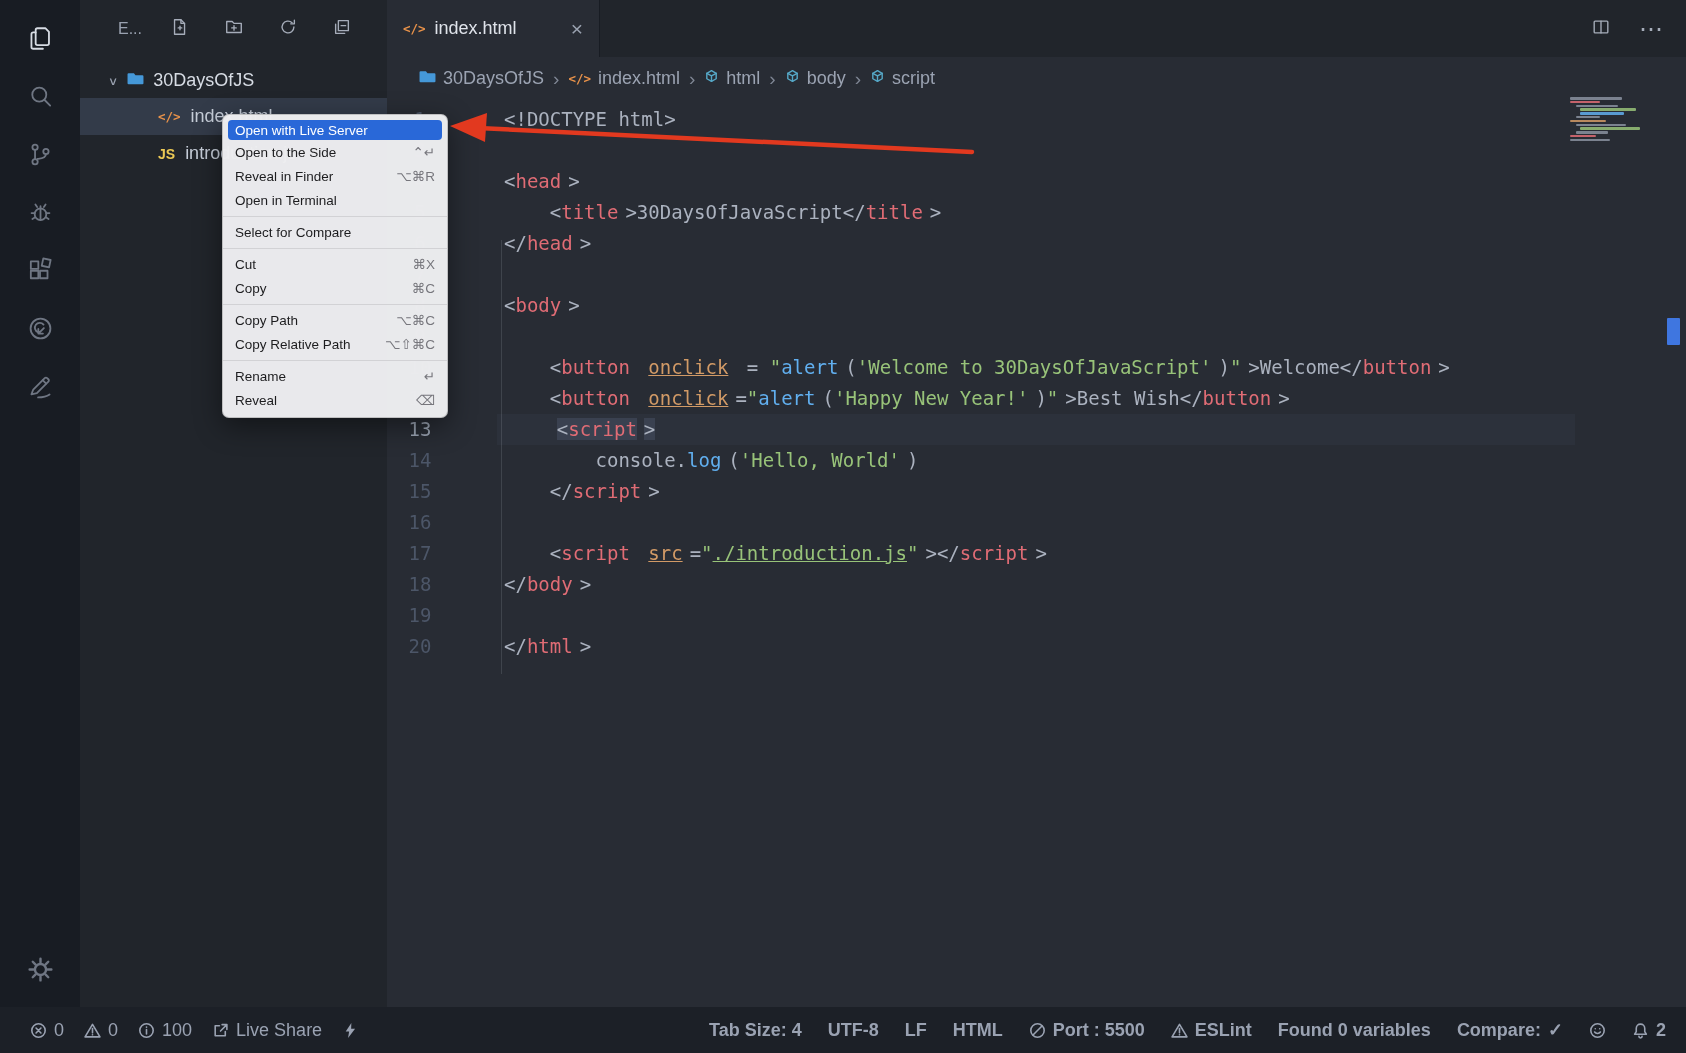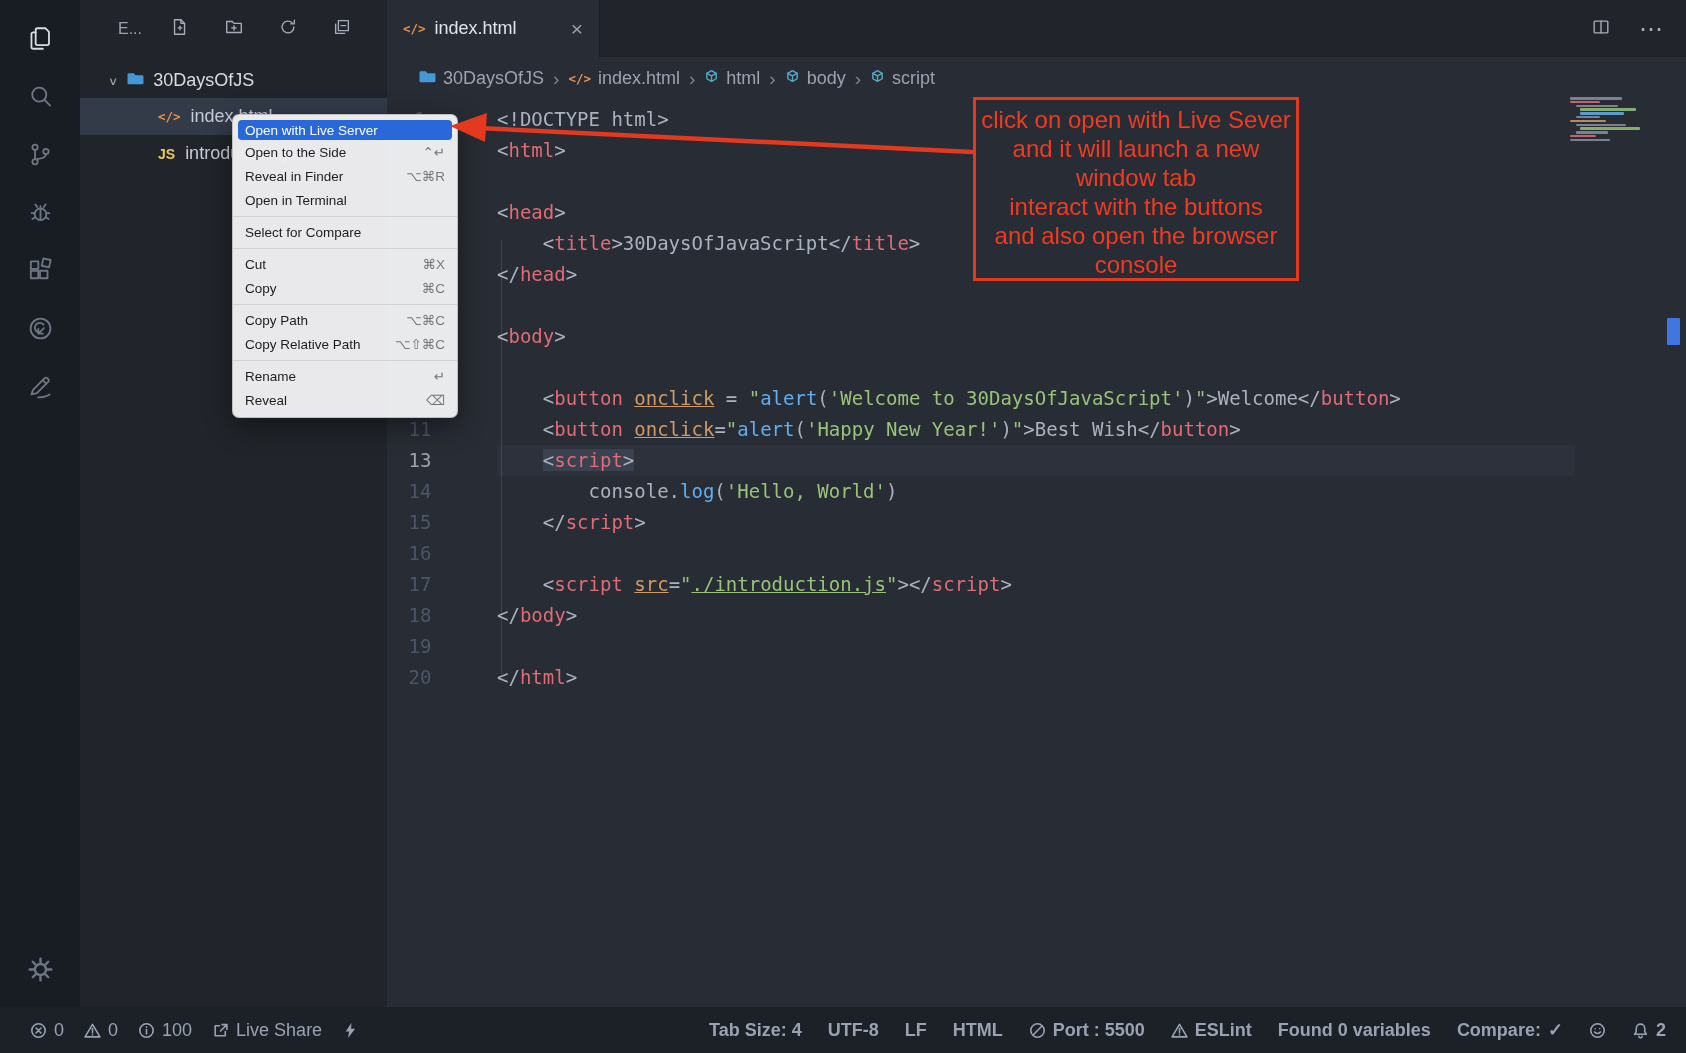--- a/index.html
+++ b/index.html
@@ -42,31 +42,31 @@
   .crumb-sep { color:#7f8694; font-size:19px; }
   .cube svg { width:15px; height:15px; color:#56a8c7; }
   .minifolder svg { width:17px; height:17px; }
 
   .code-wrap { position:relative; padding-top:4px; }
   .code-line { display:flex; height:31px; }
   .code-line.active { background:linear-gradient(90deg, transparent 0 110px, #2c313b 110px 1188px, transparent 1188px); }
   .ln { flex:0 0 66px; text-align:center; color:#4c5668; font:19px/31px "DejaVu Sans Mono", monospace; }
   .code-line.active .ln { color:#9aa3b2; }
   .codepart { padding-left:44px; white-space:pre; font:19px/31px "DejaVu Sans Mono", monospace; color:#abb2bf; }
-  .tok-fg { color:#abb2bf; } .tok-tag { color:#e06c75; } .tok-attr { color:#d19a66;text-decoration:underline; }
+  .tok-fg { color:#abb2bf;margin-left:7px; } .tok-tag { color:#e06c75; } .tok-attr { color:#d19a66;text-decoration:underline; }
   .tok-str { color:#98c379; } .tok-fn { color:#61afef; }
   .tok-lnk { color:#98c379; text-decoration:underline; }
   .tok-hl { background:#3a4150; }
   .indent-guide { position:absolute; left:114px; top:140px; width:1px; height:434px; background:rgba(171,178,191,.18); }
   .minimap { position:absolute; top:40px; right:30px; width:86px; }
   .mm-bar { height:2.5px; margin-bottom:1.3px; border-radius:1px; opacity:.85; }
   .overview-marker { position:absolute; top:261px; right:6px; width:13px; height:27px; background:#3f76e0; border-radius:1px; }
 
   
-  .context-menu { position:absolute; left:232px; top:114px; width:226px; background:rgba(238,238,240,.98); border:1px solid rgba(0,0,0,.18); border-radius:7px; box-shadow:0 8px 28px rgba(0,0,0,.45); padding:5px 0; z-index:40; font-size:13.5px; }
+  .context-menu { position:absolute; left:222px; top:114px; width:226px; background:rgba(238,238,240,.98); border:1px solid rgba(0,0,0,.18); border-radius:7px; box-shadow:0 8px 28px rgba(0,0,0,.45); padding:5px 0; z-index:40; font-size:13.5px; }
   .menu-item { display:flex; justify-content:space-between; align-items:center; height:20px; padding:12px 12px; color:#1d1d1f; }
   .menu-item.selected { background:#2968d8; color:#fff; border-radius:4px; margin:0 5px; padding:0 7px; }
   .mi-key { color:#76767c; margin-left:18px; }
   .menu-item.selected .mi-key { color:#fff; }
   .menu-sep { height:1px; background:#d2d2d5; margin:3.5px 0; }
 
   
   .annotation { position:absolute; left:973px; top:97px; width:326px; height:184px; border:3px solid #e2391f; color:#ef3b22; font-size:24px; line-height:29px; text-align:center; padding-top:5px; white-space:pre-line; z-index:30; }
   .arrow { position:absolute; left:0; top:0; z-index:50; pointer-events:none; }
 
@@ -230,24 +230,20 @@
               <path d="M3 4.6L8 7.4l5-2.8M8 7.4v5.8"></path>
             </svg></span>
         <span>script</span>
       </span>
     </div>
     <div class="code-wrap">
       <div>
           <div class="code-line">
             <span class="ln">1</span>
             <span class="codepart"><span class="tok-fg">&lt;!DOCTYPE html&gt;</span></span>
-          </div>
-          <div class="code-line">
-            <span class="ln">2</span>
-            <span class="codepart"><span class="tok-fg">&lt;</span><span class="tok-tag">html</span><span class="tok-fg">&gt;</span></span>
           </div>
           <div class="code-line">
             <span class="ln">3</span>
             <span class="codepart"></span>
           </div>
           <div class="code-line">
             <span class="ln">4</span>
             <span class="codepart"><span class="tok-fg">&lt;</span><span class="tok-tag">head</span><span class="tok-fg">&gt;</span></span>
           </div>
           <div class="code-line">
@@ -374,26 +370,20 @@
       <div class="menu-item">
         <span class="mi-label">Rename</span>
         <span class="mi-key">↵</span>
       </div>
       <div class="menu-item">
         <span class="mi-label">Reveal</span>
         <span class="mi-key">⌫</span>
       </div>
     </div>
 
-  <div class="annotation">click on open with Live Sever
-and it will launch a new
-window tab
-interact with the buttons
-and also open the browser
-console</div>
 
   <svg class="arrow" width="1686" height="1053" viewBox="0 0 1686 1053" style="stroke:none">
     <line x1="972" y1="152" x2="478" y2="128" stroke="#e2391f" stroke-width="4.5"></line>
     <polygon points="450,126 487,113 485,142" fill="#e2391f"></polygon>
   </svg>
 
   <footer class="status-bar">
     <div class="sb-left">
       <span class="st-item">
         <svg viewBox="0 0 16 16">

